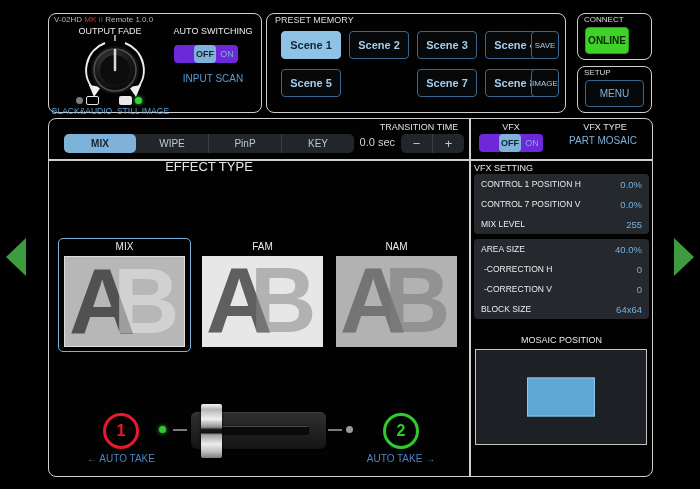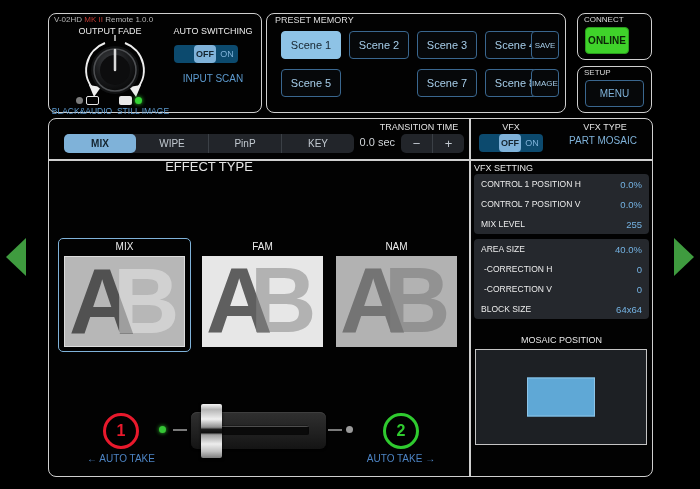--- a/index.html
+++ b/index.html
@@ -27,33 +27,33 @@
   .ind-si { left:70px; top:82px; }
   .ind-dot { width:7px; height:7px; border-radius:50%; }
   .ind-dot.gray { background:#7c7c7c; }
   .ind-dot.green { background:#35d435; box-shadow:0 0 4px #35d435; }
   .ind-rect { width:13px; height:9px; border-radius:2px; }
   .ind-rect.outline { border:1.5px solid #e8e8e8; }
   .ind-rect.fill { background:#e8e8e8; }
   .black-audio-label { left:2px; top:92px; width:62px; text-align:center; font-size:8.5px; color:#5d9bd0; }
   .still-image-label { left:64px; top:92px; width:60px; text-align:center; font-size:8.5px; color:#5d9bd0; }
   .auto-sw-label { left:118px; top:12px; width:92px; text-align:center; font-size:9px; color:#ececec; }
-  .mini-toggle { background:#0c4a6e; border-radius:4px; display:flex; overflow:hidden;padding-left:20px; }
+  .mini-toggle { background:#6d28d9; border-radius:4px; display:flex; overflow:hidden;padding-left:20px; }
   .auto-sw-toggle { left:125px; top:31px; width:64px; height:18px; }
   .mini-toggle .seg { flex:1; display:flex; align-items:center; justify-content:center; font-size:9px; color:#7fb2d9; cursor:pointer; }
   .mini-toggle .seg.sel { background:#7fb2d9; color:#14242f; font-weight:700; border-radius:4px; }
   .input-scan { left:118px; top:59px; width:92px; text-align:center; font-size:10px; color:#5d9bd0; cursor:pointer; }
 
   
   .preset-panel { left:266px; top:13px; width:300px; height:100px; }
   .preset-title { left:8px; top:1px; font-size:9px; color:#dcdcdc; }
   .scene-btn {
     position:absolute; width:60px; height:28px; border:1px solid #3a678f; border-radius:4px;
     background:#06080a; color:#a6cde9; font-size:11px; display:flex; align-items:center;
-    justify-content:center; cursor:pointer;
+    justify-content:center; cursor:pointer;font-weight:bold;
   }
   .scene-btn.sel { background:#8ec3e6; border-color:#8ec3e6; color:#16242e; }
   .mem-btn {
     position:absolute; left:264px; width:28px; height:28px; border:1px solid #3a678f; border-radius:4px;
     background:#06080a; color:#a6cde9; font-size:8px; display:flex; align-items:center;
     justify-content:center; cursor:pointer;
   }
 
   
   .connect-panel { left:577px; top:13px; width:75px; height:47px; }

